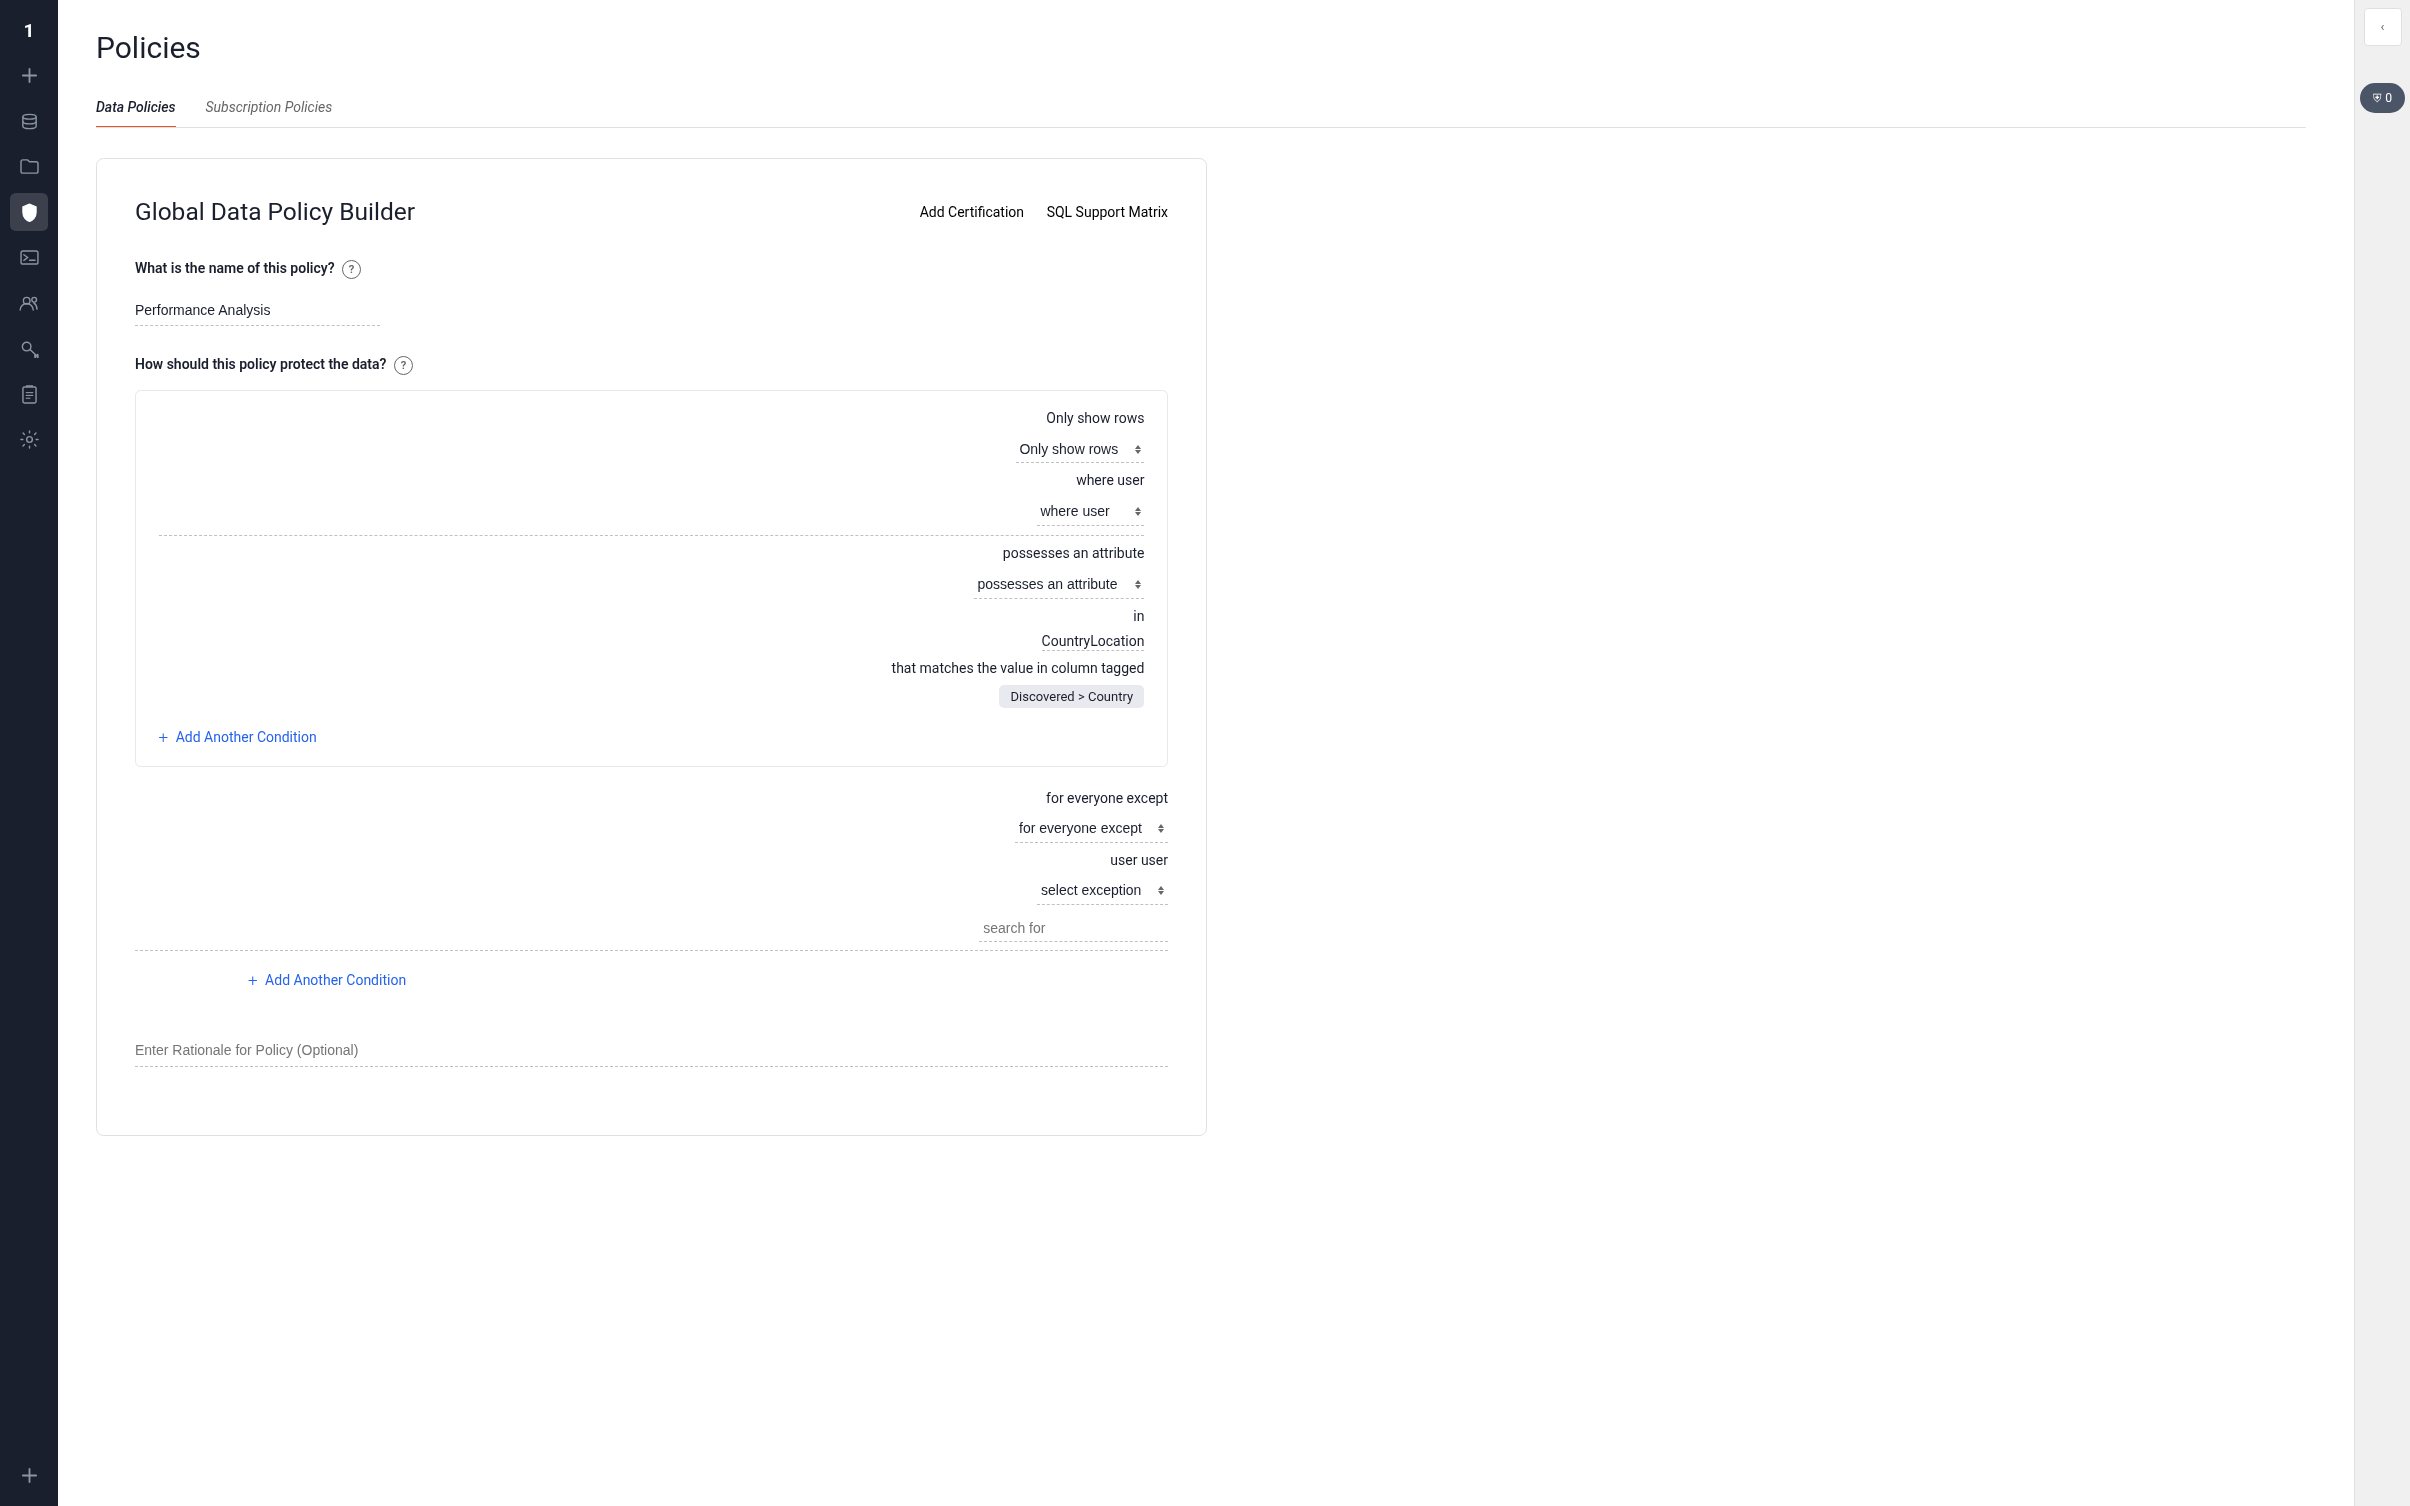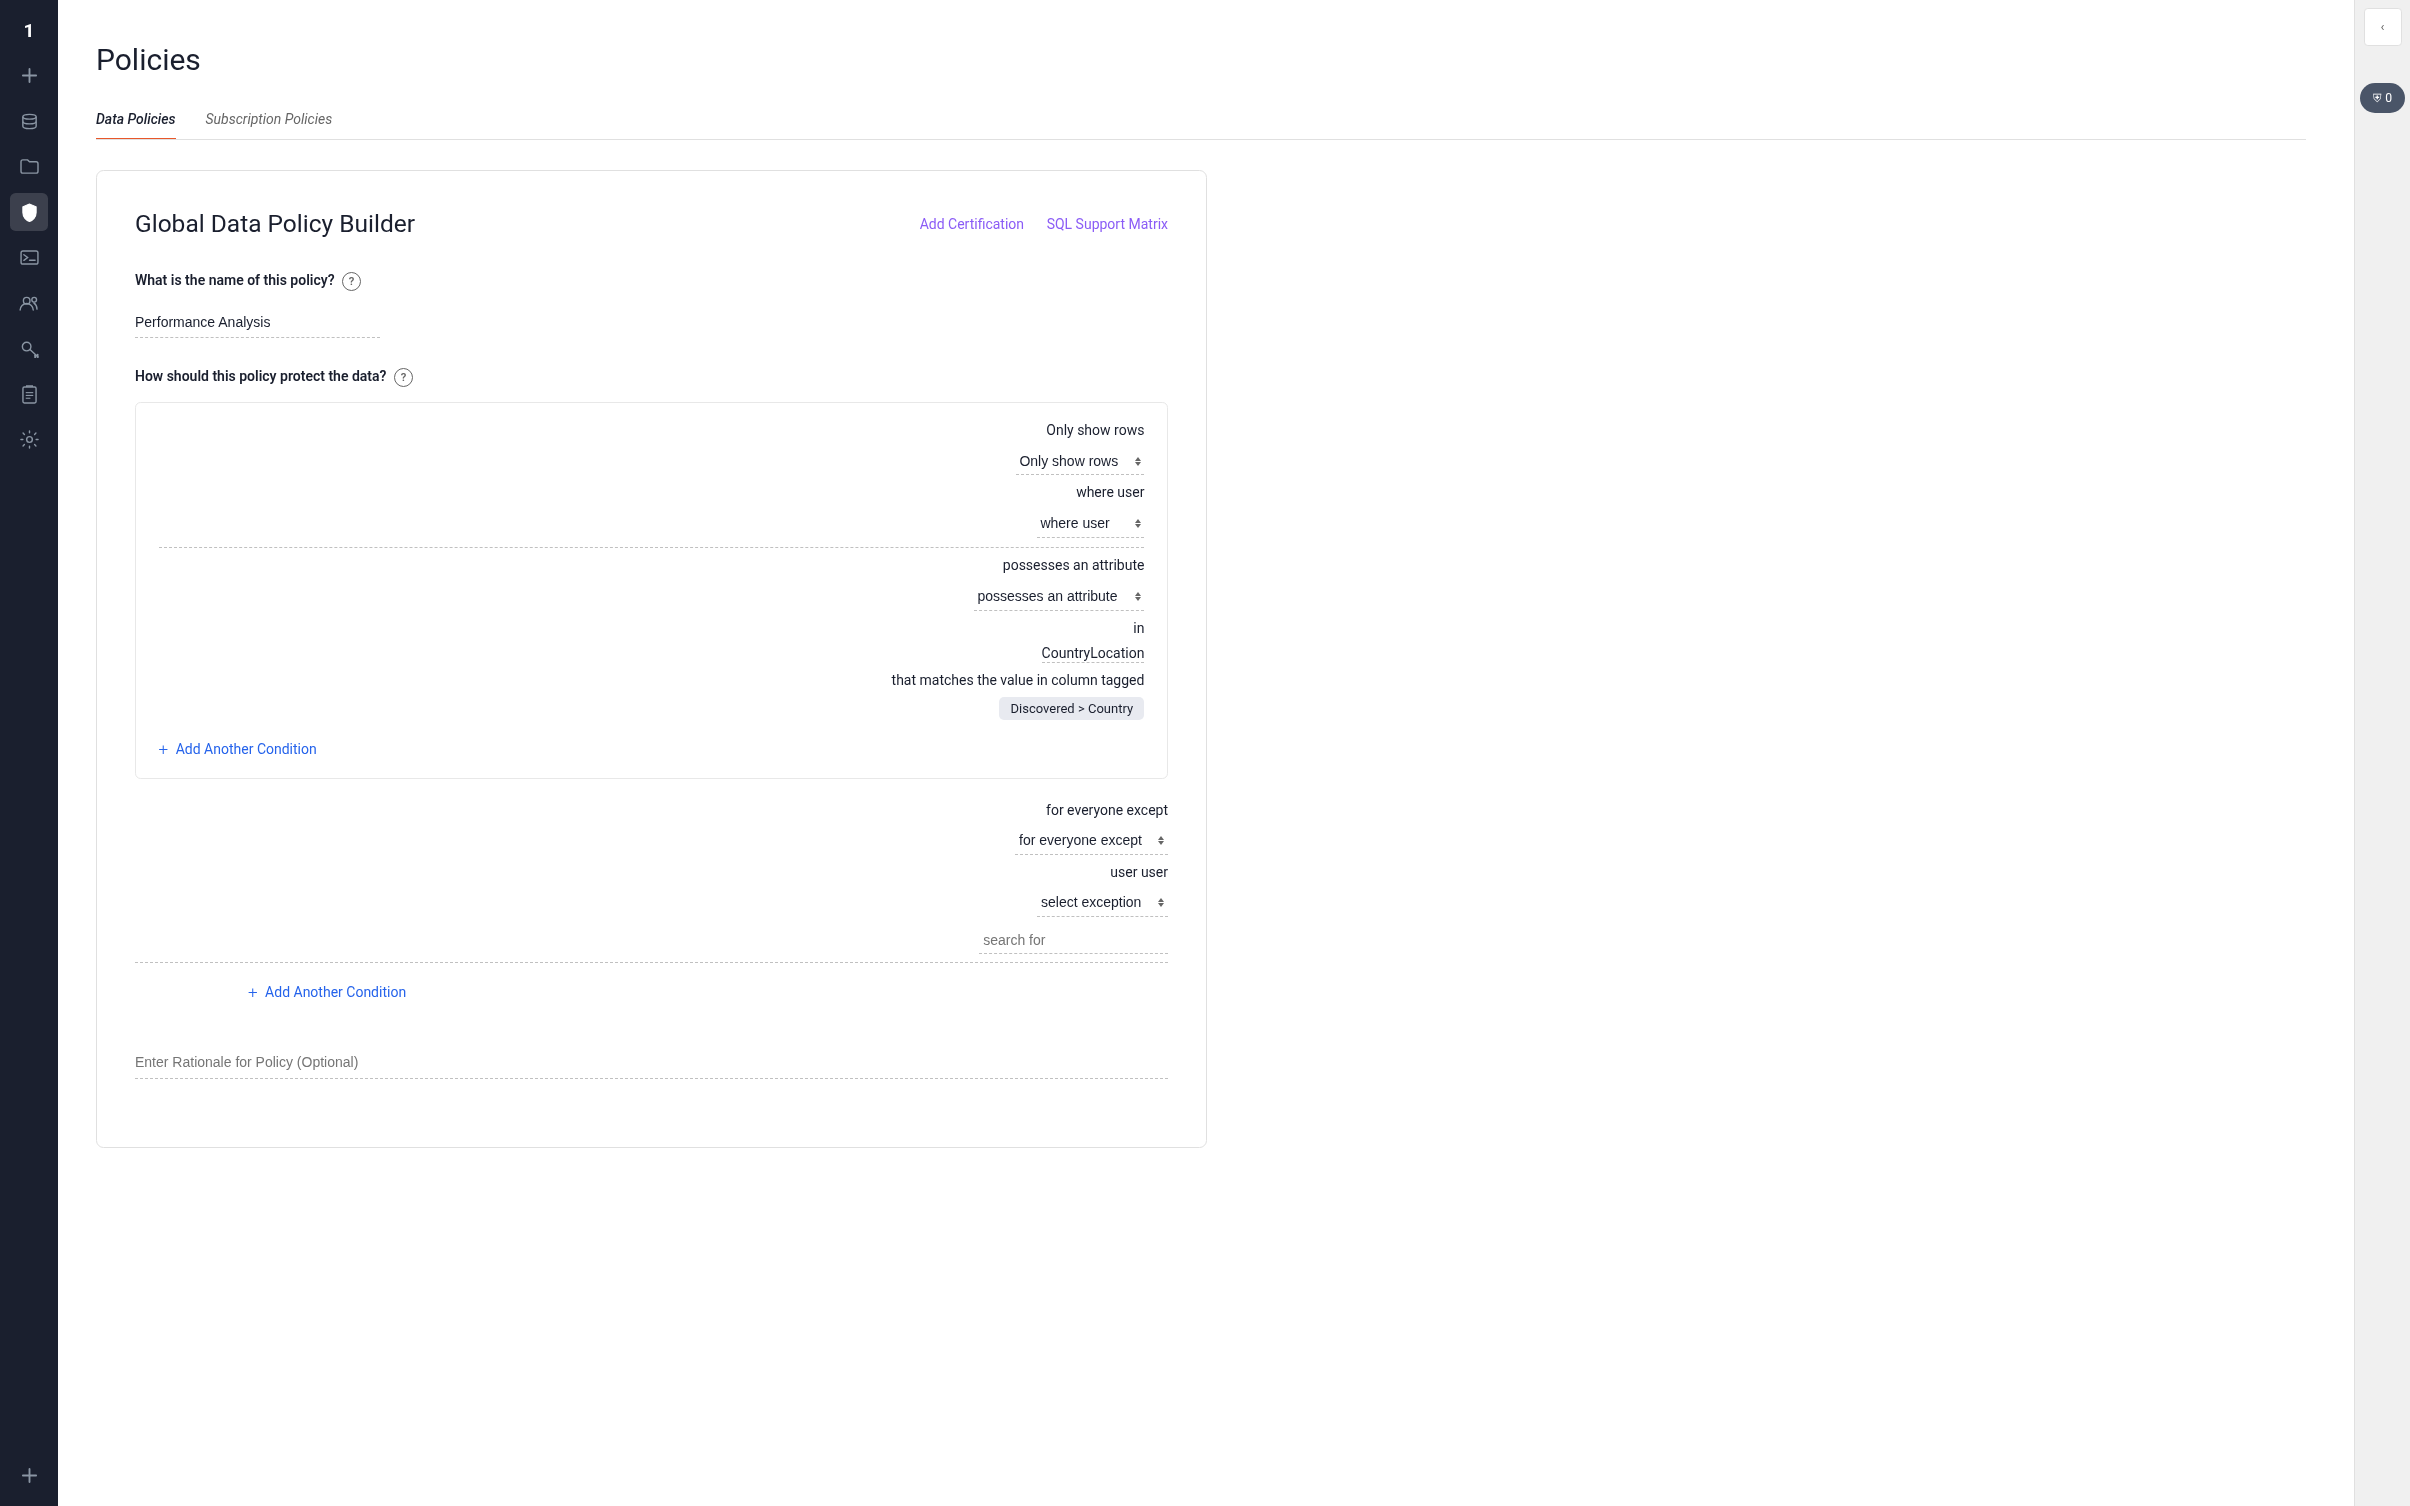--- a/index.html
+++ b/index.html
@@ -34,21 +34,20 @@
     .main-content {
       flex: 1;
       background: #fff;
       overflow-y: auto;
       display: flex;
       flex-direction: column;
     }
 
     .page-header {
       padding: 30px 48px 0 38px;
-      margin-top: 12px;
     }
     .page-title {
       font-size: 30px;
       font-weight: 400;
       color: #1a1f2e;
       margin-bottom: 22.6px;
     }
 
     
     .tabs {
@@ -96,21 +95,21 @@
     .card-title {
       font-size: 24.5px;
       font-weight: 400;
       color: #1a1f2e;
     }
     .card-actions {
       display: flex;
       gap: 22.6px;
     }
     .card-action-link {
-      color: #8b5cf6;
+      color: #000000;
       font-size: 14px;
       cursor: pointer;
       text-decoration: none;
     }
 
     
     .form-section {
       margin-bottom: 30px;
     }
     .form-label {

